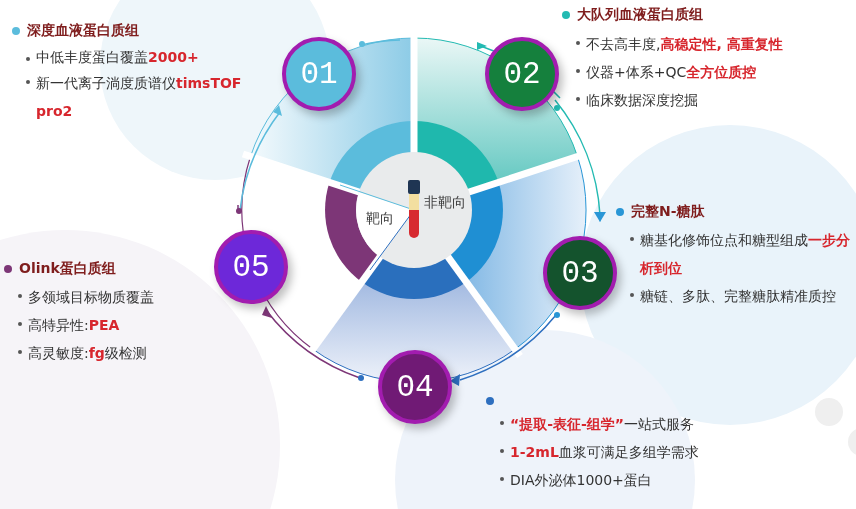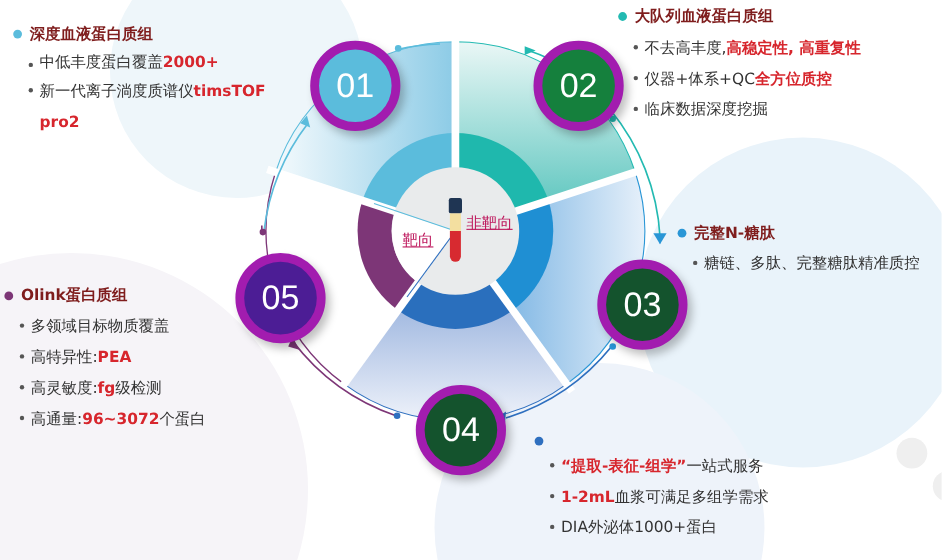--- a/index.html
+++ b/index.html
@@ -6,22 +6,22 @@
   body{width:856px;height:509px;position:relative;overflow:hidden;font-family:"DejaVu Sans","Liberation Sans",sans-serif;}
   .bg{position:absolute;border-radius:50%;}
   svg.main{position:absolute;left:0;top:0;}
   .block{position:absolute;color:#333;}
   .block .title{font-weight:bold;font-size:14px;display:flex;align-items:center;gap:7px;color:#7f1d1d;}
   .block .dot{width:8px;height:8px;border-radius:50%;display:inline-block;}
   .block ul{list-style:none;margin:6px 0 0 14px;padding:0;}
   .block li{font-size:14px;line-height:23px;position:relative;padding-left:10px;color:#333;}
   .block li::before{content:"";position:absolute;left:0;top:11px;width:4px;height:4px;border-radius:50%;background:#555;}
   .red{color:#d7262d;font-weight:bold;}
-  .num{position:absolute;width:66px;height:66px;border-radius:50%;color:#fff;font-size:31px;display:flex;align-items:center;justify-content:center;box-shadow:4px 5px 8px rgba(0,0,0,0.25);border:8px solid #a21caf;font-family:Liberation Sans, sans-serif;}
-  .lbl{position:absolute;font-size:14px;color:#be185d;text-decoration:underline;}
+  .num{position:absolute;width:66px;height:66px;border-radius:50%;color:#fff;font-size:31px;display:flex;align-items:center;justify-content:center;box-shadow:4px 5px 8px rgba(0,0,0,0.25);border:4px solid #a21caf;font-family:Liberation Mono, monospace;}
+  .lbl{position:absolute;font-size:14px;color:#404040;}
 </style>
 </head>
 <body>
 
 <div class="bg" style="left:100px;top:-50px;width:230px;height:230px;background:#eef6fa;"></div>
 <div class="bg" style="left:580px;top:125px;width:300px;height:300px;background:#e9f3fa;"></div>
 <div class="bg" style="left:-150px;top:230px;width:430px;height:430px;background:#f6f4f8;"></div>
 <div class="bg" style="left:395px;top:330px;width:300px;height:300px;background:#eef3fa;"></div>
 <div class="bg" style="left:575px;top:0px;width:0px;height:0px;"></div>
 <div class="bg" style="left:815px;top:398px;width:28px;height:28px;background:#efefef;"></div>
@@ -105,22 +105,22 @@
     <polygon points="279,105 282,116 273,112" fill="#5bbcdc"></polygon>
   </g>
 </svg>
 
 <div class="lbl" style="left:366px;top:210px;">靶向</div>
 <div class="lbl" style="left:424px;top:194px;">非靶向</div>
 
 <div class="num" style="left:282px;top:37px;background:#5bbcdc;">01</div>
 <div class="num" style="left:485px;top:37px;background:#15803d;">02</div>
 <div class="num" style="left:543px;top:236px;background:#14532d;">03</div>
-<div class="num" style="left:378px;top:350px;background:#14532d;">04</div>
-<div class="num" style="left:214px;top:230px;background:#4c1d95;">05</div>
+<div class="num" style="left:378px;top:350px;background:#701a75;">04</div>
+<div class="num" style="left:214px;top:230px;background:#6d28d9;">05</div>
 
 <div class="block" style="left:12px;top:22px;width:280px;">
   <div class="title">
       <span class="dot" style="background:#5bbcdc;"></span>
       <span>深度血液蛋白质组</span>
     </div>
   <ul>
     <li><span>中低丰度蛋白覆盖</span><span class="red">2000+</span></li>
     <li style="width:240px;line-height:28px;"><span>新一代离子淌度质谱仪</span><span class="red">timsTOF pro2</span></li>
   </ul>
@@ -137,20 +137,21 @@
     <li style="line-height:28px;"><span>临床数据深度挖掘</span></li>
   </ul>
 </div>
 
 <div class="block" style="left:616px;top:203px;width:240px;">
   <div class="title">
       <span class="dot" style="background:#2996d6;"></span>
       <span>完整N-糖肽</span>
     </div>
   <ul style="margin-top:5px;">
+    <li style="line-height:28px;width:210px;"><span>糖基化修饰位点和糖型组成</span><span class="red">一步分析到位</span></li>
     <li style="line-height:28px;"><span>糖链、多肽、完整糖肽精准质控</span></li>
   </ul>
 </div>
 
 <div class="block" style="left:486px;top:397px;width:300px;">
   <div class="title">
       <span class="dot" style="background:#2e6fbf;"></span>
     </div>
   <ul style="margin-top:5px;">
     <li style="line-height:28px;"><span class="red">“提取-表征-组学”</span><span>一站式服务</span></li>
@@ -161,15 +162,14 @@
 
 <div class="block" style="left:4px;top:260px;width:240px;">
   <div class="title">
       <span class="dot" style="background:#7d3677;"></span>
       <span>Olink蛋白质组</span>
     </div>
   <ul style="margin-top:5px;">
     <li style="line-height:28px;"><span>多领域目标物质覆盖</span></li>
     <li style="line-height:28px;"><span>高特异性:</span><span class="red">PEA</span></li>
     <li style="line-height:28px;"><span>高灵敏度:</span><span class="red">fg</span><span>级检测</span></li>
-    <li style="line-height:28px;"><span>高通量:</span><span class="red">96~3072</span><span>个蛋白</span></li>
   </ul>
 </div>
 
 </body></html>

